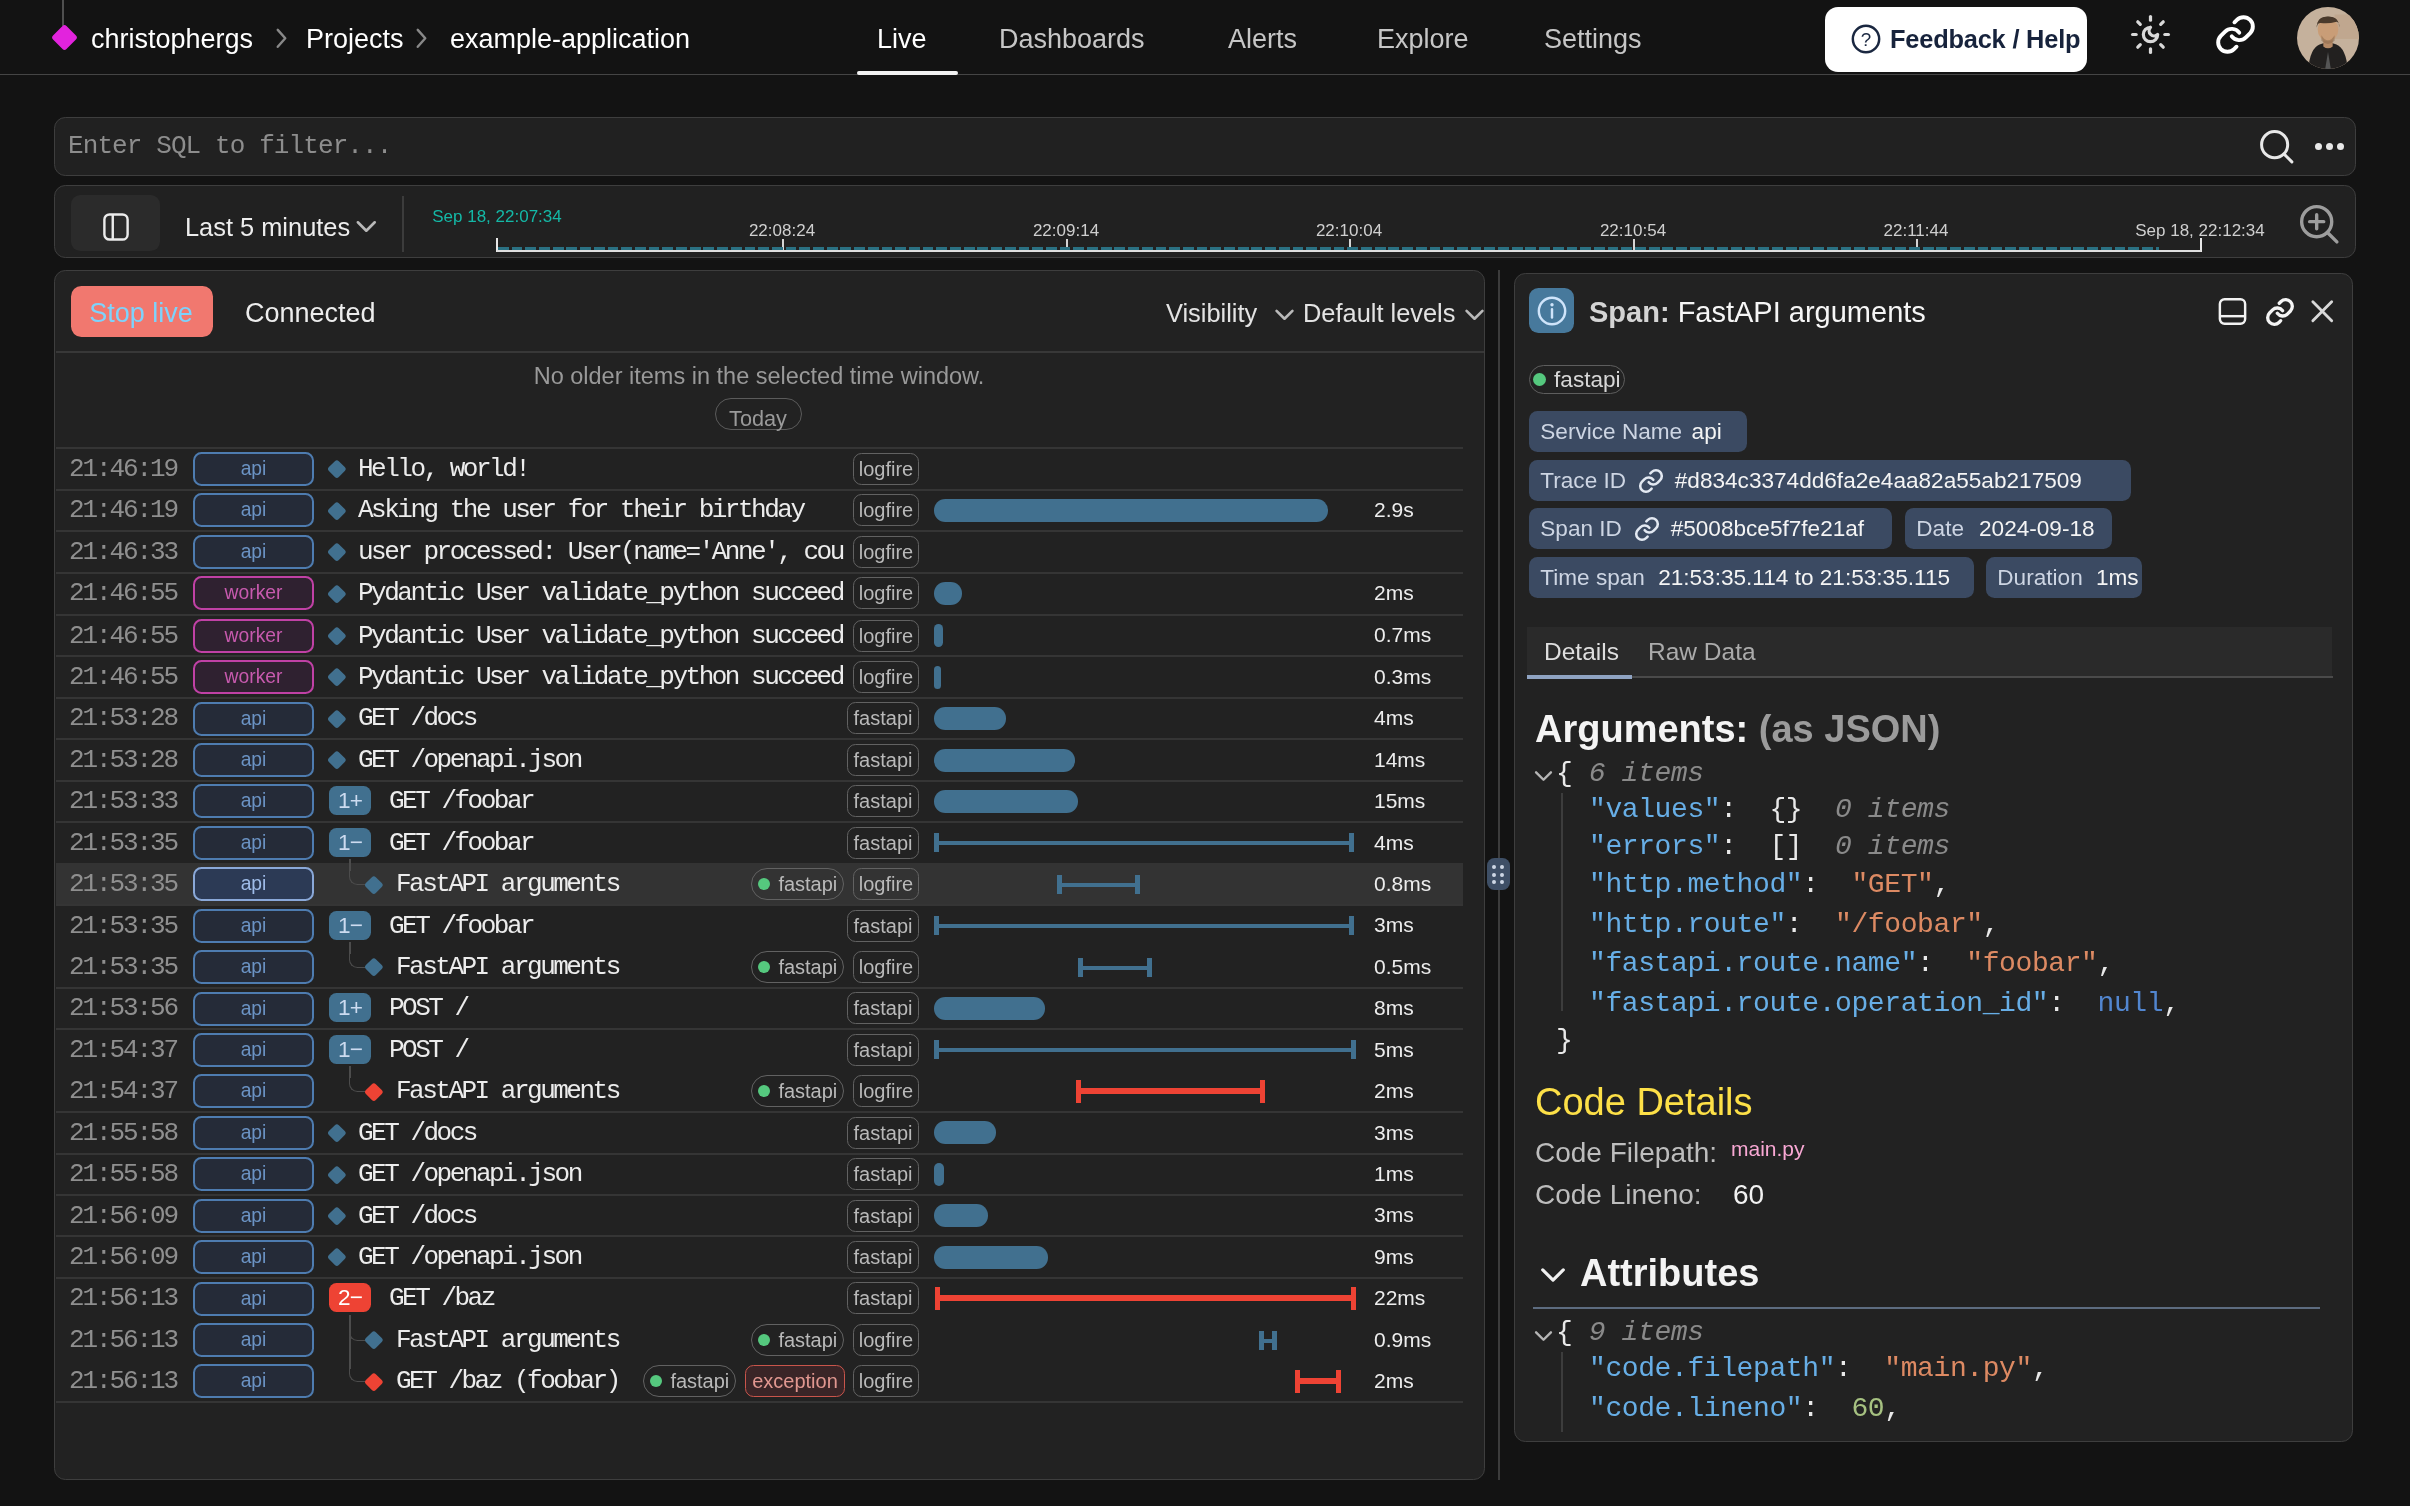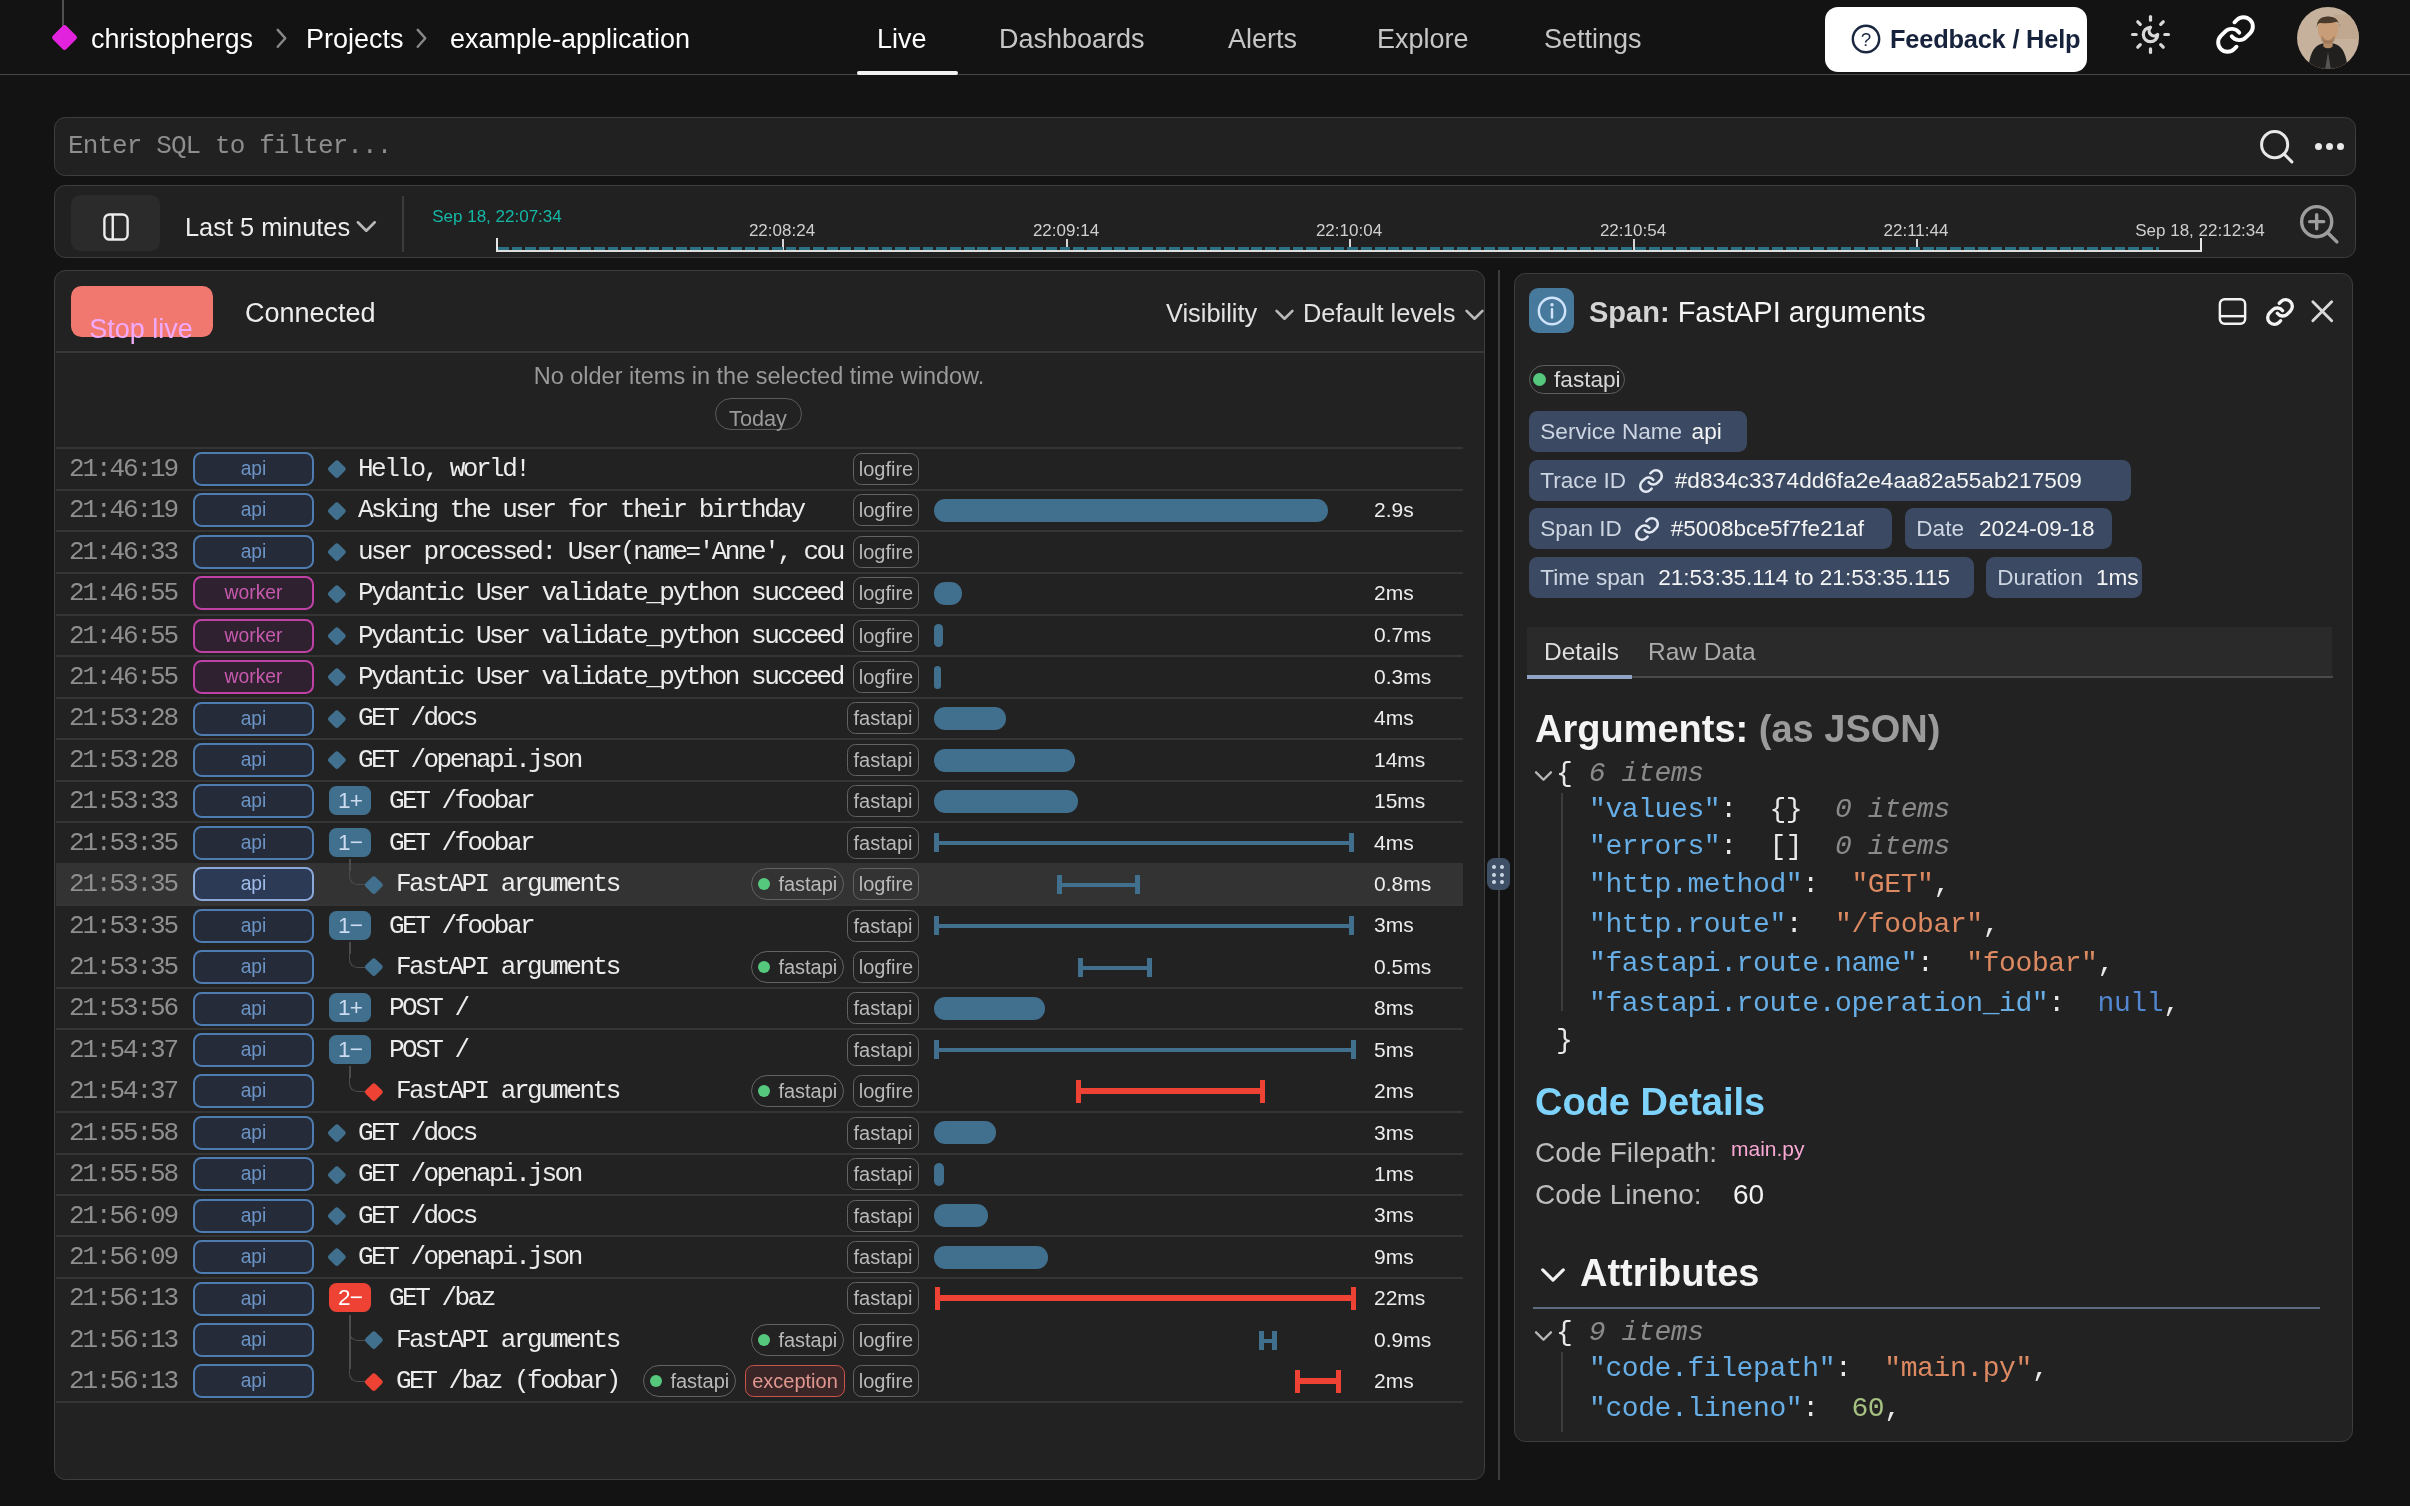--- a/index.html
+++ b/index.html
@@ -126,21 +126,21 @@
 <div class="abs" style="left:498px;top:247px;width:1661px;height:3.3px;background:repeating-linear-gradient(90deg,#2a7183 0px,#2a7183 10.8px,transparent 10.8px,transparent 13.7px)"></div>
 <svg class="abs" style="left:2296px;top:201px" width="47" height="47" viewBox="0 0 50 50" fill="none" stroke="#9d9d9d" stroke-width="3.6" stroke-linecap="round">
 <circle cx="22" cy="22" r="16"></circle>
     <path d="M34 34 L43.5 43.5"></path>
     <path d="M14.5 22 H29.5"></path>
     <path d="M22 14.5 V29.5"></path>
   </svg>
 <div class="panel" style="left:54px;top:270px;width:1431px;height:1210px;background:#222222"></div>
 <div class="abs" style="left:56px;top:351px;width:1428px;height:1.9px;background:#383838"></div>
 <div class="abs" style="left:71px;top:286px;width:142px;height:51px;background:#f1786f;border-radius:10.4px"></div>
-<div class="abs" style="left:141px;top:314px;transform:translateX(-50%);font-size:27px;color:#f0abfc;white-space:nowrap">Stop live</div>
+<div class="abs" style="left:141px;top:298px;transform:translateX(-50%);font-size:27px;color:#7dd3fc;white-space:nowrap">Stop live</div>
 <div class="abs" style="left:245px;top:298px;font-size:27px;color:#ededed">Connected</div>
 <div class="abs" style="left:1166px;top:299px;font-size:25.4px;color:#e3e3e3">Visibility</div>
 <svg class="abs" style="left:1274px;top:308px" width="21" height="14" viewBox="0 0 22 15" fill="none" stroke="#b9b9b9" stroke-width="2.8" stroke-linecap="round" stroke-linejoin="round">
     <path d="M2.5 3 L11 11.5 L19.5 3"></path>
   </svg>
 <div class="abs" style="left:1303px;top:299px;font-size:25.4px;color:#e3e3e3">Default levels</div>
 <svg class="abs" style="left:1464px;top:308px" width="21" height="14" viewBox="0 0 22 15" fill="none" stroke="#b9b9b9" stroke-width="2.8" stroke-linecap="round" stroke-linejoin="round">
     <path d="M2.5 3 L11 11.5 L19.5 3"></path>
   </svg>
 <div class="abs" style="left:759px;top:363px;transform:translateX(-50%);font-size:23.5px;color:#999999;white-space:nowrap">No older items in the selected time window.</div>
@@ -446,21 +446,21 @@
   </svg>
 <div class="j" style="left:1556px;top:758px"><span class="jp">{</span>&nbsp;<span class="jc">6 items</span></div>
 <div class="abs" style="left:1561px;top:793px;width:1.9px;height:218px;background:#3d3d3d"></div>
 <div class="j" style="left:1589px;top:794px"><span class="jk">"values"</span><span class="jp">:&nbsp; {}</span>&nbsp; <span class="jc">0 items</span></div>
 <div class="j" style="left:1589px;top:831px"><span class="jk">"errors"</span><span class="jp">:&nbsp; []</span>&nbsp; <span class="jc">0 items</span></div>
 <div class="j" style="left:1589px;top:869px"><span class="jk">"http.method"</span><span class="jp">:&nbsp; </span><span class="js">"GET"</span><span class="jp">,</span></div>
 <div class="j" style="left:1589px;top:909px"><span class="jk">"http.route"</span><span class="jp">:&nbsp; </span><span class="js">"/foobar"</span><span class="jp">,</span></div>
 <div class="j" style="left:1589px;top:948px"><span class="jk">"fastapi.route.name"</span><span class="jp">:&nbsp; </span><span class="js">"foobar"</span><span class="jp">,</span></div>
 <div class="j" style="left:1589px;top:988px"><span class="jk">"fastapi.route.operation_id"</span><span class="jp">:&nbsp; </span><span class="ju">null</span><span class="jp">,</span></div>
 <div class="j" style="left:1556px;top:1025px"><span class="jp">}</span></div>
-<div class="abs" style="left:1535px;top:1081px;font-size:38px;font-weight:bold;color:#7dd3fc">Code Details</div>
+<div class="abs" style="left:1535px;top:1081px;font-size:38px;font-weight:normal;color:#fde047">Code Details</div>
 <div class="abs" style="left:1535px;top:1137px;font-size:28px;color:#bdbdbd">Code Filepath:</div>
 <div class="abs" style="left:1731px;top:1137px;font-size:21px;color:#f9a8d4">main.py</div>
 <div class="abs" style="left:1535px;top:1179px;font-size:28px;color:#bdbdbd">Code Lineno:</div>
 <div class="abs" style="left:1733px;top:1179px;font-size:28px;color:#f2f2f2">60</div>
 <svg class="abs" style="left:1539px;top:1266px" width="28" height="19" viewBox="0 0 30 20" fill="none" stroke="#f0f0f0" stroke-width="3.4" stroke-linecap="round" stroke-linejoin="round">
     <path d="M4 4 L15 15 L26 4"></path>
   </svg>
 <div class="abs" style="left:1580px;top:1252px;font-size:38px;font-weight:bold;color:#f4f4f4">Attributes</div>
 <div class="abs" style="left:1533px;top:1307px;width:787px;height:1.9px;background:#5d6c80"></div>
 <svg class="abs" style="left:1533px;top:1330px" width="21" height="13" viewBox="0 0 22 14" fill="none" stroke="#b5b5b5" stroke-width="2.6" stroke-linecap="round" stroke-linejoin="round">

